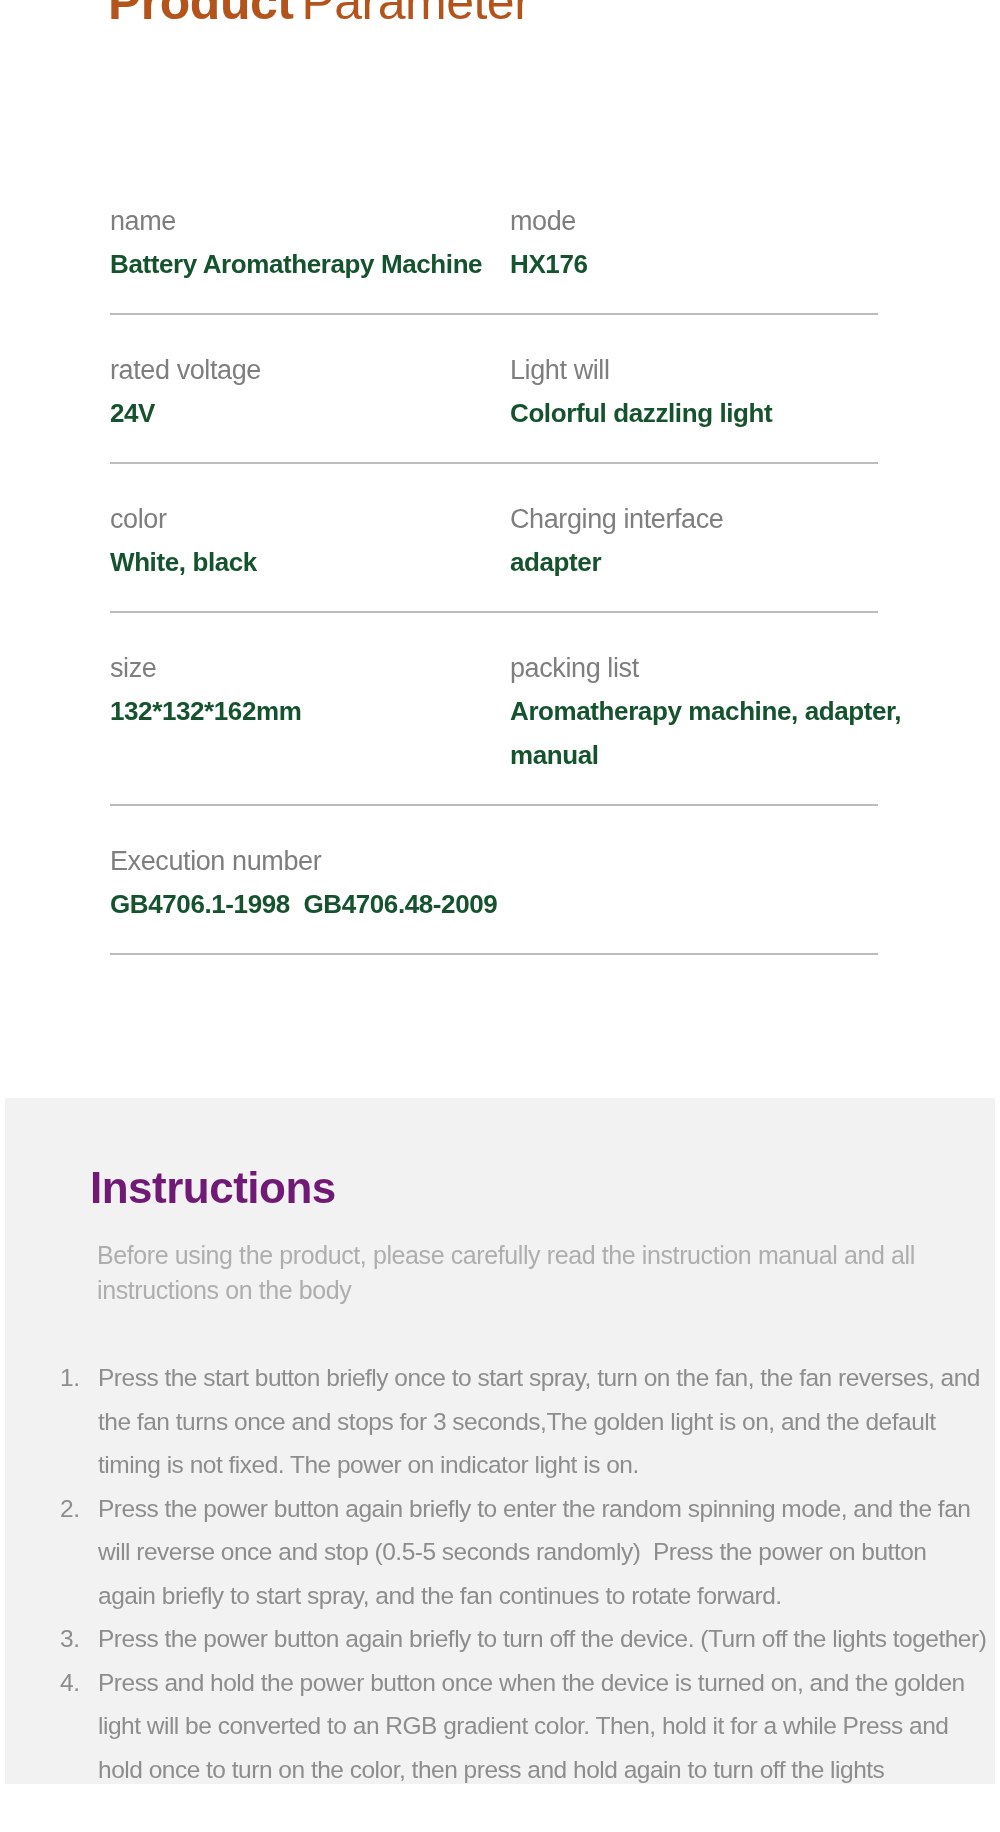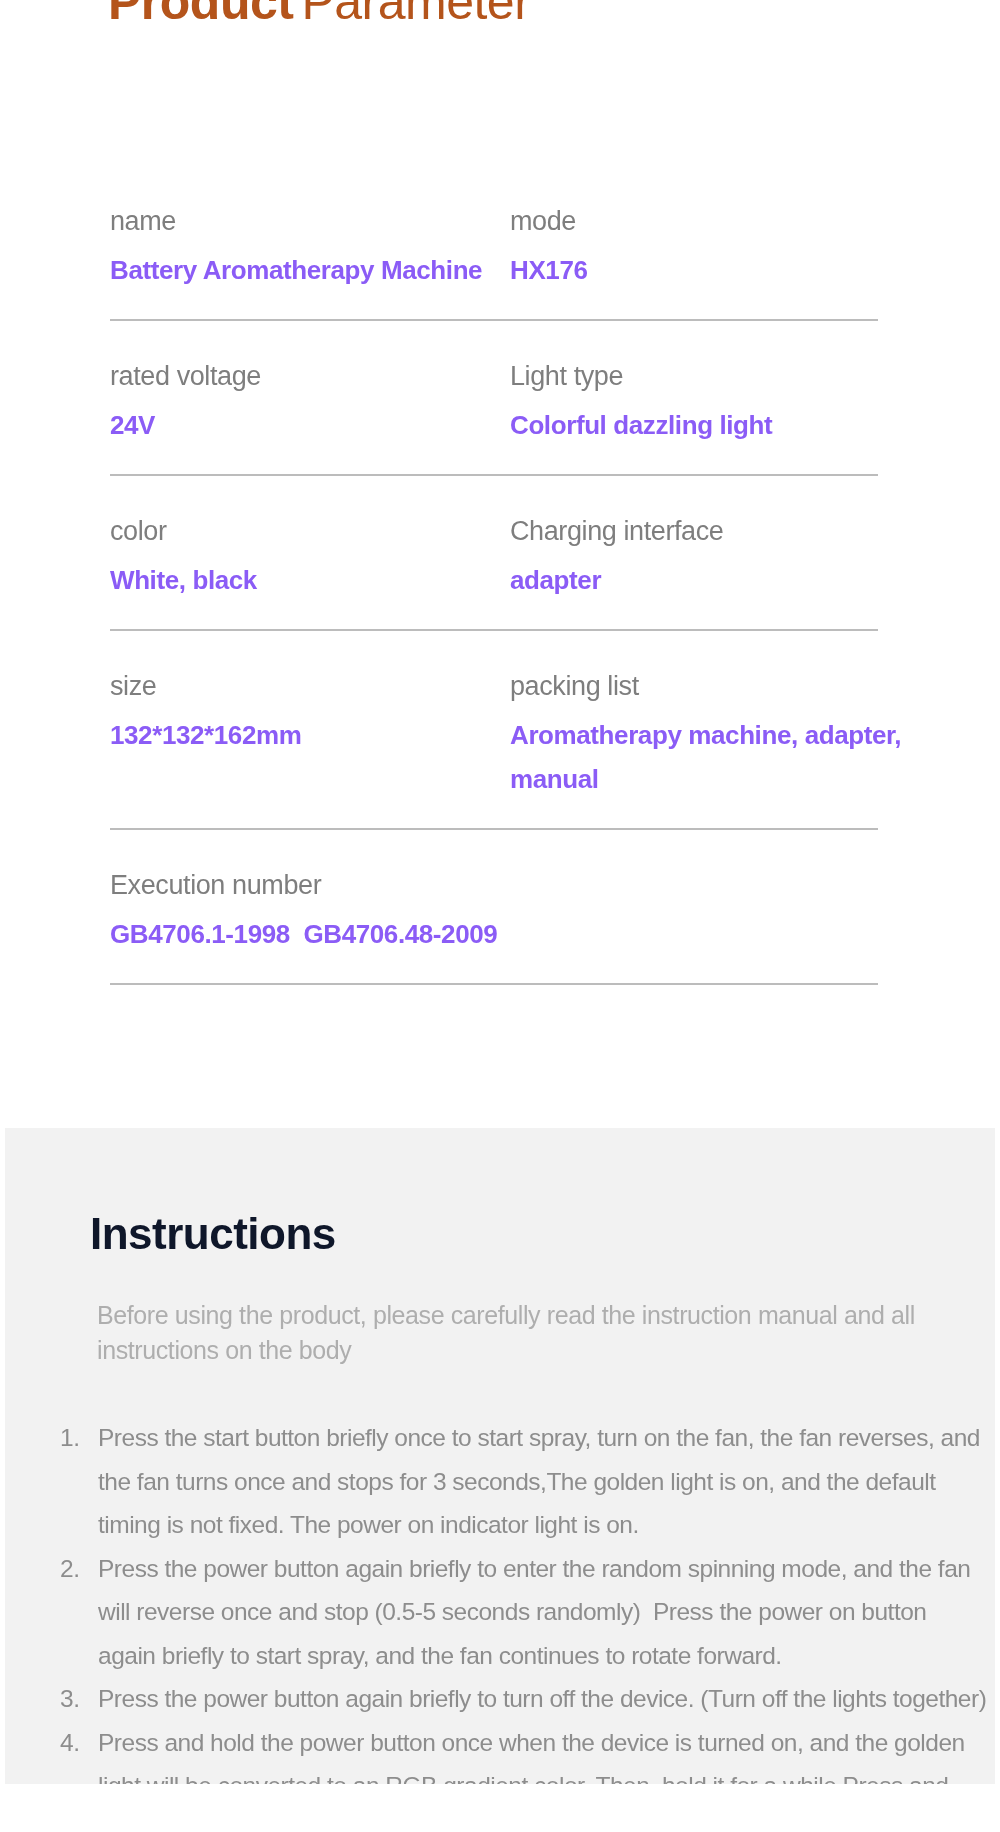--- a/index.html
+++ b/index.html
@@ -13,29 +13,29 @@
   .title .t-bold{font-weight:700;}
   .title .t-light{font-weight:400;margin-left:8px;}
 
   
   .params{position:absolute;top:0;left:0;width:1000px;padding-top:166px;}
   .p-row{display:flex;padding:40px 0 27px 110px;}
   .p-cell{width:400px;}
   .p-cell.right{width:445px;}
   .p-cell.full{width:780px;}
   .p-label{font-size:27px;line-height:30px;color:#7e7e7e;letter-spacing:-0.4px;}
-  .p-value{margin-top:12px;font-size:26px;line-height:44px;font-weight:700;
-           color:#8b5cf6;letter-spacing:-0.4px;white-space:pre-wrap;}
+  .p-value{margin-top:6px;font-size:26px;line-height:44px;font-weight:700;
+           color:#14532d;letter-spacing:-0.4px;white-space:pre-wrap;}
   .divider{margin-left:110px;width:768px;height:2px;background:#bcbcbc;}
 
   
   .panel{margin:143px 5px 0 5px;background:#f2f2f2;padding:64px 0 120px 0;min-height:800px;}
-  .ins-title{margin:16px 0 0 85px;font-size:44px;line-height:52px;font-weight:700;
-             color:#0f172a;letter-spacing:-0.5px;}
-  .ins-intro{margin:38px 0 0 92px;max-width:900px;font-size:25px;line-height:35px;
+  .ins-title{margin:0 0 0 85px;font-size:44px;line-height:52px;font-weight:700;
+             color:#701a75;letter-spacing:-0.5px;}
+  .ins-intro{margin:24px 0 0 92px;max-width:900px;font-size:25px;line-height:35px;
              color:#aeaeae;letter-spacing:-0.4px;}
   .steps{list-style:none;margin:48px 0 0 0;padding:0 8px 0 55px;}
   .step{display:flex;font-size:24.5px;line-height:43.5px;color:#8d8d8d;
         letter-spacing:-0.5px;}
   .step .num{flex:none;width:26px;}
   .step .txt{flex:1;white-space:pre-wrap;margin-left:12px;}
 </style>
 </head>
 <body>
 
@@ -58,21 +58,21 @@
       </div>
     </div>
     <div class="divider"></div>
 
     <div class="p-row">
       <div class="p-cell">
         <div class="p-label">rated voltage</div>
         <div class="p-value">24V</div>
       </div>
       <div class="p-cell right">
-        <div class="p-label">Light type</div>
+        <div class="p-label">Light will</div>
         <div class="p-value">Colorful dazzling light</div>
       </div>
     </div>
     <div class="divider"></div>
 
     <div class="p-row">
       <div class="p-cell">
         <div class="p-label">color</div>
         <div class="p-value">White, black</div>
       </div>

